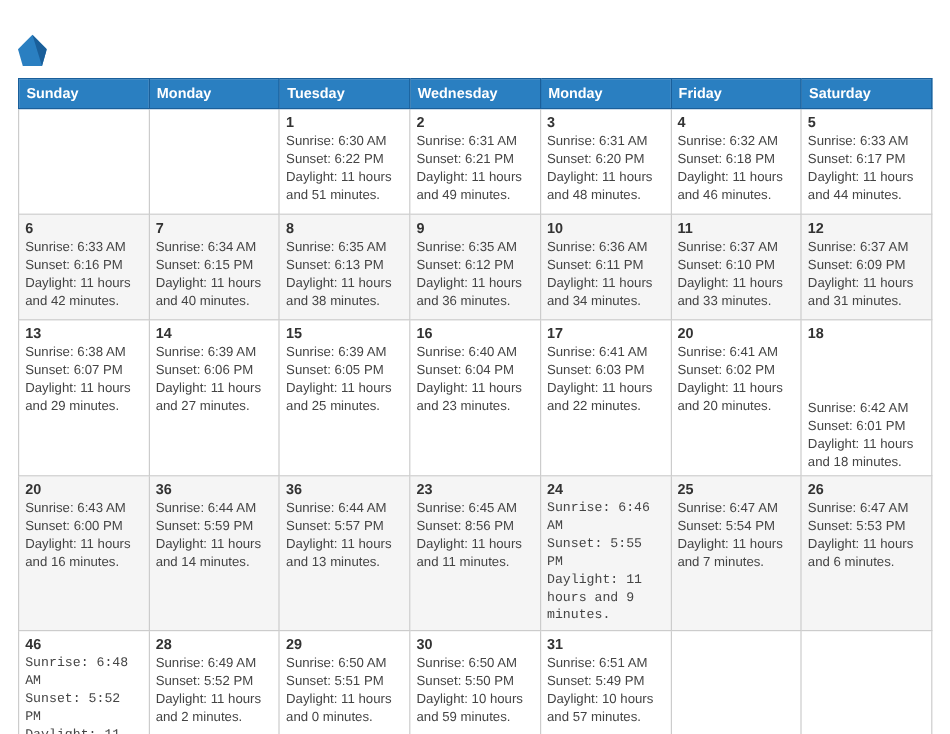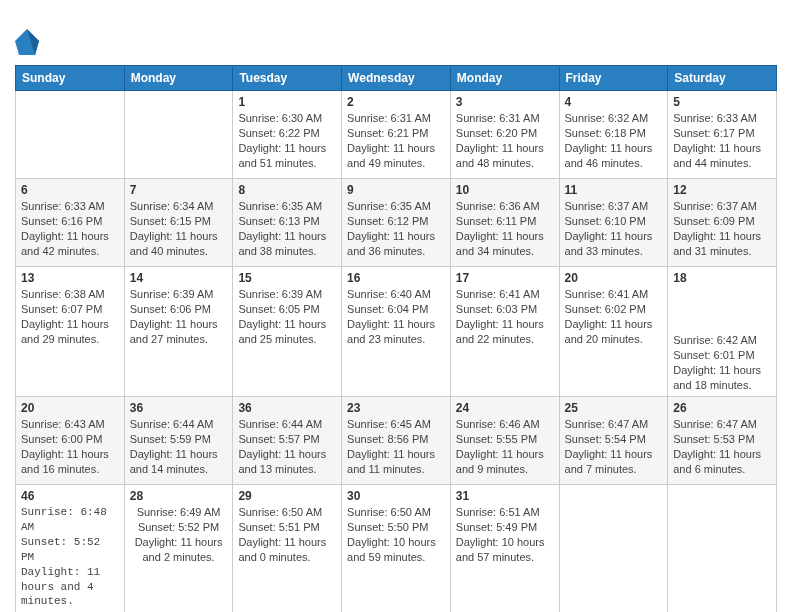--- a/index.html
+++ b/index.html
@@ -278,21 +278,21 @@
 Daylight: 11 hours and 13 minutes.</div>
           </td>
           <td>
             <span class="day-number">23</span>
             <div class="day-info" style="white-space: pre-line;">Sunrise: 6:45 AM
 Sunset: 8:56 PM
 Daylight: 11 hours and 11 minutes.</div>
           </td>
           <td>
             <span class="day-number">24</span>
-            <div class="day-info" style="white-space: pre-line;">Sunrise: 6:46 AM
+            <div class="day-info" style="white-space: pre-line; font-family: Liberation Mono, monospace;">Sunrise: 6:46 AM
 Sunset: 5:55 PM
 Daylight: 11 hours and 9 minutes.</div>
           </td>
           <td>
             <span class="day-number">25</span>
             <div class="day-info" style="white-space: pre-line;">Sunrise: 6:47 AM
 Sunset: 5:54 PM
 Daylight: 11 hours and 7 minutes.</div>
           </td>
           <td>
@@ -304,21 +304,21 @@
         </tr>
         <tr>
           <td>
             <span class="day-number">46</span>
             <div class="day-info" style="white-space: pre-line; font-family: Liberation Mono, monospace;">Sunrise: 6:48 AM
 Sunset: 5:52 PM
 Daylight: 11 hours and 4 minutes.</div>
           </td>
           <td>
             <span class="day-number">28</span>
-            <div class="day-info" style="white-space: pre-line; text-align: center;">Sunrise: 6:49 AM
+            <div class="day-info" style="white-space: pre-line;">Sunrise: 6:49 AM
 Sunset: 5:52 PM
 Daylight: 11 hours and 2 minutes.</div>
           </td>
           <td>
             <span class="day-number">29</span>
             <div class="day-info" style="white-space: pre-line;">Sunrise: 6:50 AM
 Sunset: 5:51 PM
 Daylight: 11 hours and 0 minutes.</div>
           </td>
           <td>

